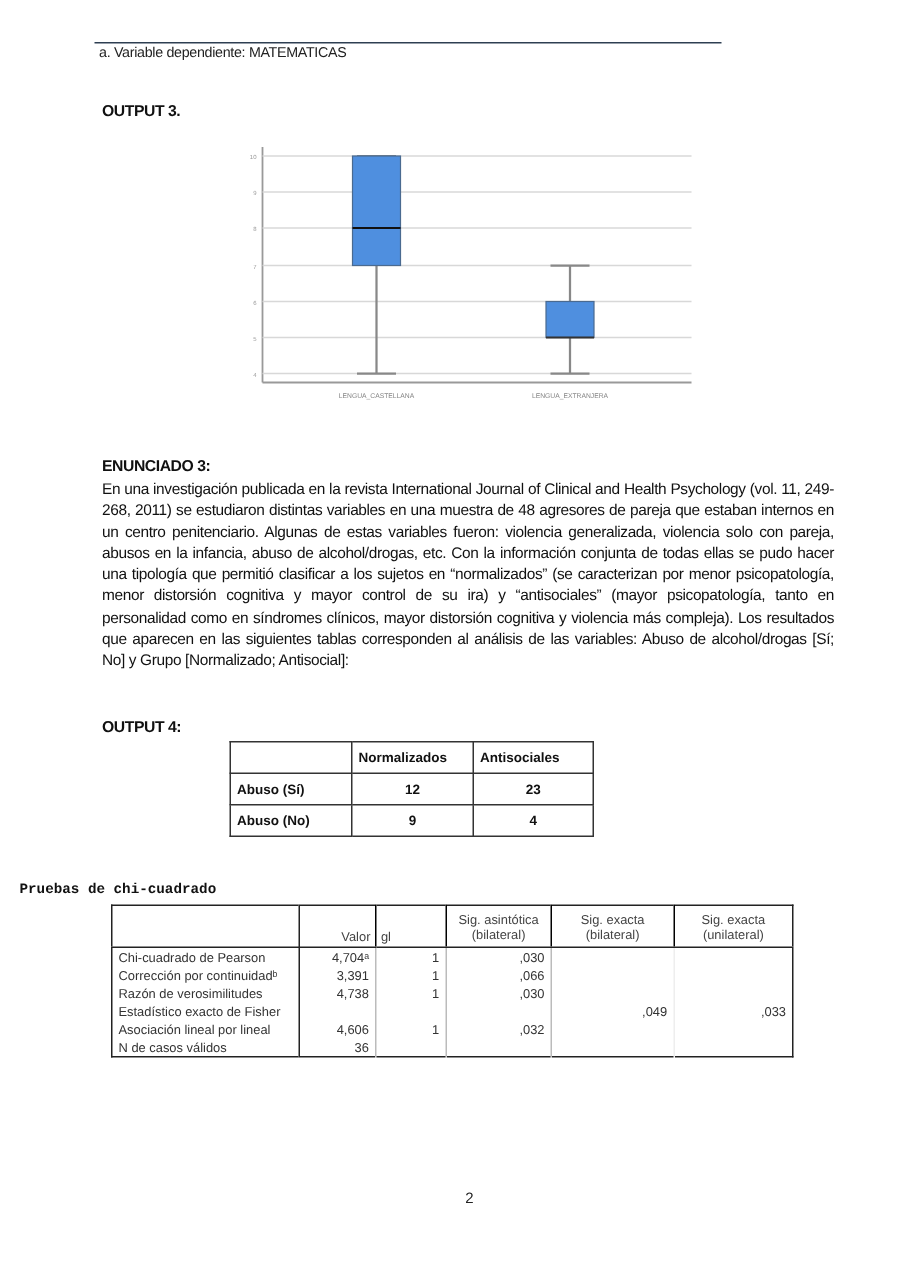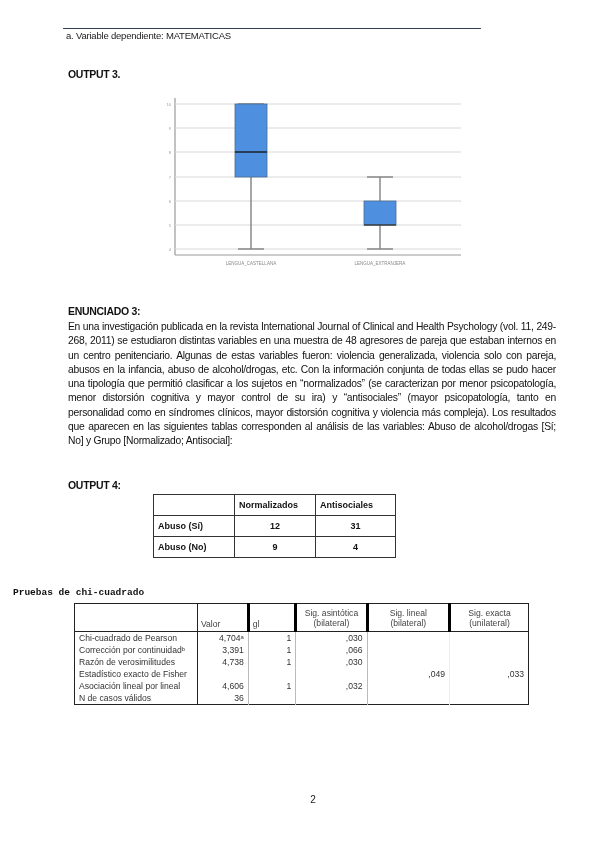--- a/index.html
+++ b/index.html
@@ -11,21 +11,21 @@
   .chart { position:absolute; left:140px; top:93px; width:320px; height:177px; }
   .para { position:absolute; left:55px; top:320px; width:488px; font-size:10.3px; line-height:14.3px; text-align:justify; color:#111; font-family:"Liberation Sans", sans-serif; letter-spacing:-0.25px; }
   .ct { position:absolute; left:140px; top:494px; border-collapse:collapse; font-size:9px; font-family:"Liberation Sans", sans-serif; }
   .ct td { border:1px solid #333; height:20px; padding:0 4px;font-weight:bold; }
   .ct td.c0 { width:72px; }
   .ct td.c1 { width:72px; }
   .ct td.c2 { width:71px; }
   .ct td.num { text-align:center; }
   .chi-title { position:absolute; left:0; width:600px; top:587px; text-align:left; font-size:9.5px; font-weight:bold; font-family:Liberation Mono, monospace; }
   .chi { position:absolute; left:61px; top:603px; border-collapse:collapse; font-size:8.6px; font-family:"Liberation Sans", sans-serif; color:#333; border:1.5px solid #222; }
-  .chi th { font-weight:normal; color:#444; vertical-align:bottom; padding:2px 3px; border-bottom:1.5px solid #222; border-left:3px solid #000000; }
+  .chi th { font-weight:normal; color:#444; vertical-align:bottom; padding:2px 3px; border-bottom:1.5px solid #222; border-left:1px solid #000000; }
   .chi th.rowhead { border-left:none; border-right:1.5px solid #222; }
   .chi td { padding:1px 4px; vertical-align:top; }
   .chi td.label { border-right:1.5px solid #222; width:131px; line-height:10px; }
   .chi td.n { text-align:right; }
   .chi td.gl { border-left:1px solid #bbb; border-right:1px solid #bbb; }
   .chi td.sa { border-right:1px solid #bbb; }
   .chi td.se { border-right:1px solid #eee; }
   .pagenum { position:absolute; left:0; width:600px; top:794px; text-align:center; font-size:10px; font-family:"Liberation Sans", sans-serif; color:#222; }
 </style>
 </head>
@@ -93,40 +93,40 @@
   <table class="ct">
     <tbody>
         <tr>
       <td class="c0"></td>
       <td class="c1">Normalizados</td>
       <td class="c2">Antisociales</td>
     </tr>
     <tr>
       <td>Abuso (Sí)</td>
       <td class="num">12</td>
-      <td class="num">31</td>
+      <td class="num">23</td>
     </tr>
     <tr>
       <td>Abuso (No)</td>
       <td class="num">9</td>
       <td class="num">4</td>
     </tr>
   </tbody>
     </table>
 
   <div class="chi-title">Pruebas de chi-cuadrado</div>
 
   <table class="chi">
     <tbody>
         <tr style="height:28px;">
       <th class="rowhead" style="width:131px;"></th>
-      <th style="width:48px; text-align:left; border-left:none;">Valor</th>
+      <th style="width:48px; text-align:right; border-left:none;">Valor</th>
       <th style="width:48px; text-align:left;">gl</th>
       <th style="width:70px; text-align:center; vertical-align:middle;">Sig. asintótica (bilateral)</th>
-      <th style="width:80px; text-align:center; vertical-align:middle;">Sig. lineal (bilateral)</th>
+      <th style="width:80px; text-align:center; vertical-align:middle;">Sig. exacta (bilateral)</th>
       <th style="width:80px; text-align:center; vertical-align:middle;">Sig. exacta (unilateral)</th>
     </tr>
     <tr>
       <td class="label">Chi-cuadrado de Pearson</td>
       <td class="n">4,704ᵃ</td>
       <td class="n gl">1</td>
       <td class="n sa">,030</td>
       <td class="n se"></td>
       <td class="n"></td>
     </tr>

